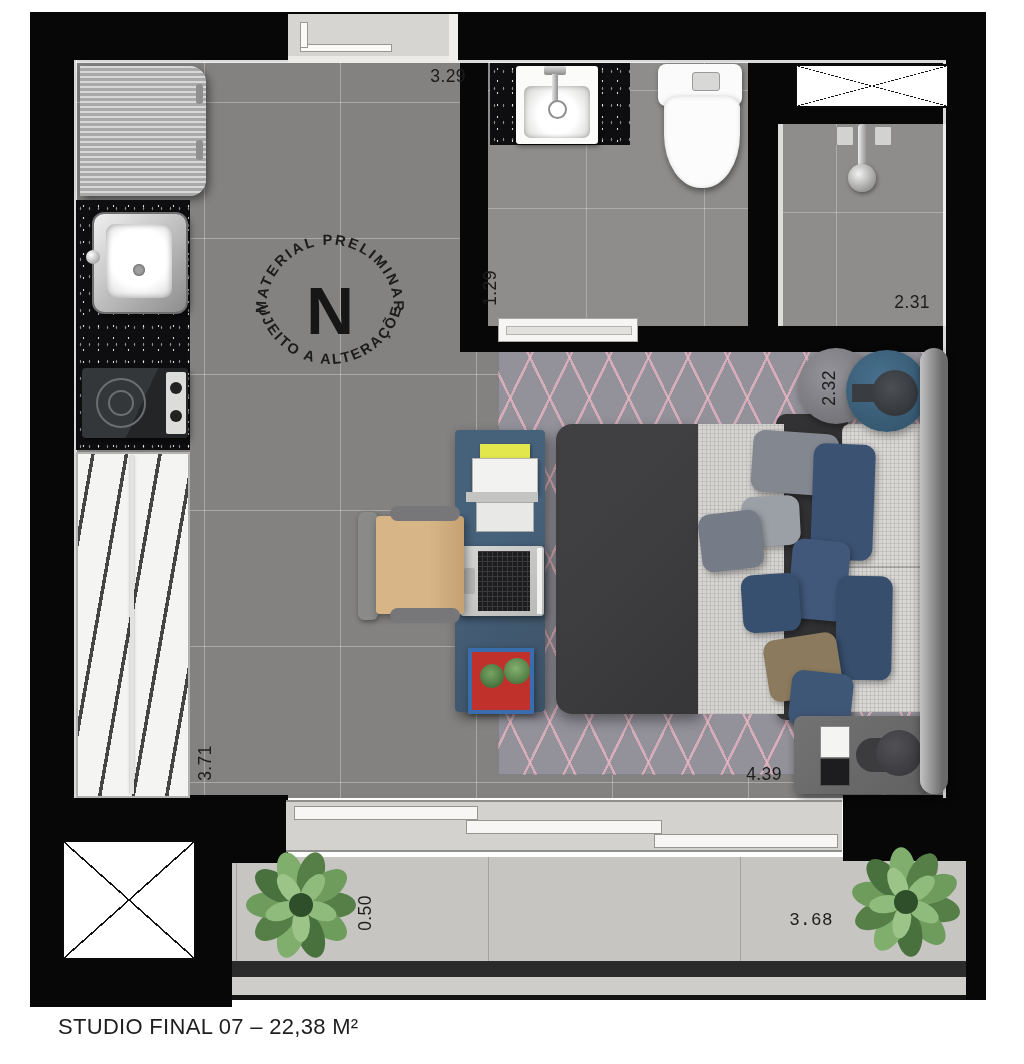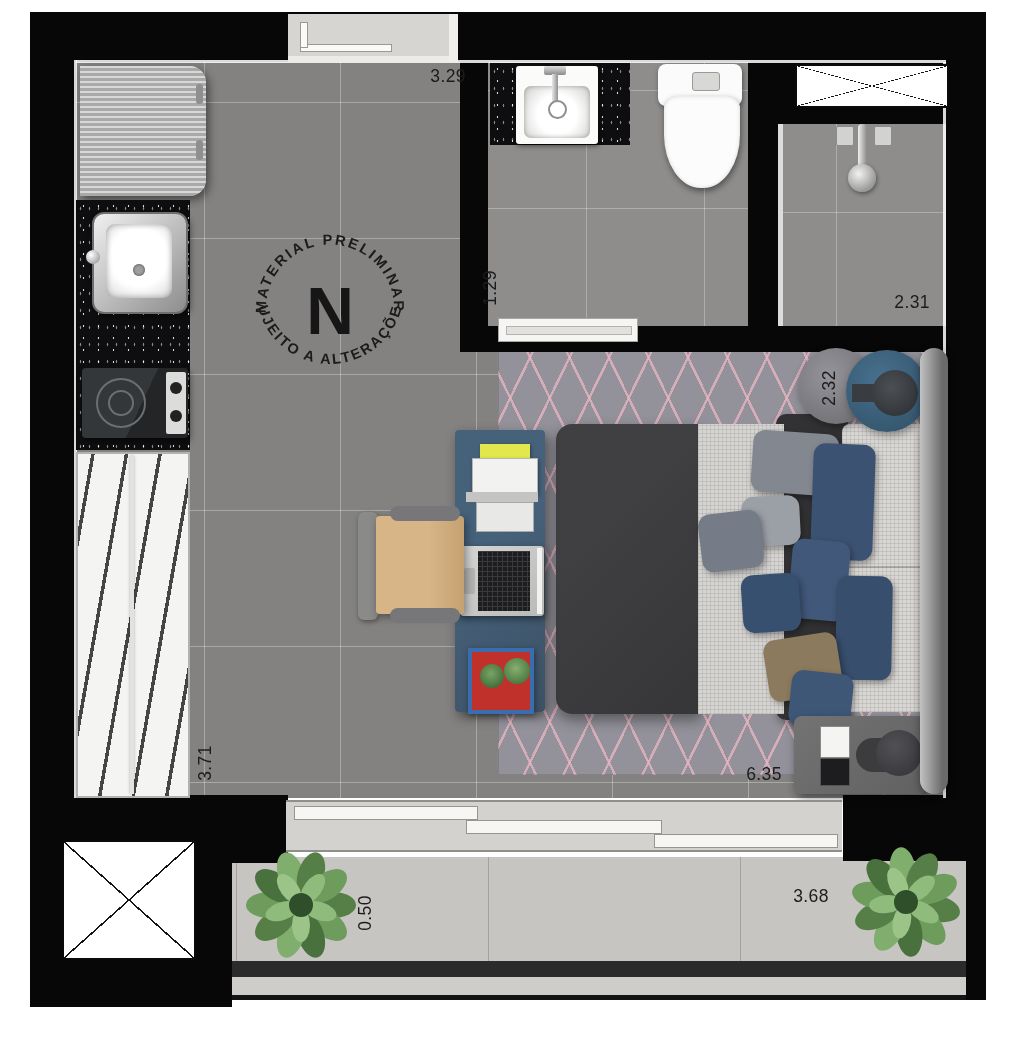--- a/index.html
+++ b/index.html
@@ -299,18 +299,19 @@
         </g>
       <circle cx="58" cy="59" r="12" fill="#2f4f2b"></circle>
     </g>
   </svg>
 
   <div class="dim" style="left:404px;top:66px;text-align:right;">3.29</div>
   <div class="dim vert" style="left:459px;top:278px;">1.29</div>
   <div class="dim" style="left:868px;top:292px;text-align:right;">2.31</div>
   <div class="dim vert" style="left:798px;top:378px;">2.32</div>
   <div class="dim vert" style="left:174px;top:753px;">3.71</div>
-  <div class="dim" style="left:733px;top:764px;">6.35</div>
+  <div class="dim" style="left:733px;top:764px;">4.39</div>
   <div class="dim vert" style="left:334px;top:903px;">0.50</div>
-  <div class="dim" style="left:780px;top:886px;">3.68</div>
-
+  <div class="dim" style="left:780px;top:910px;font-family:Liberation Mono, monospace;">3.68</div>
+
+  <div class="title" style="left:58px;top:1014px;">STUDIO FINAL 07 – 22,38 M²</div>
 
 </div>
 
 </body></html>

